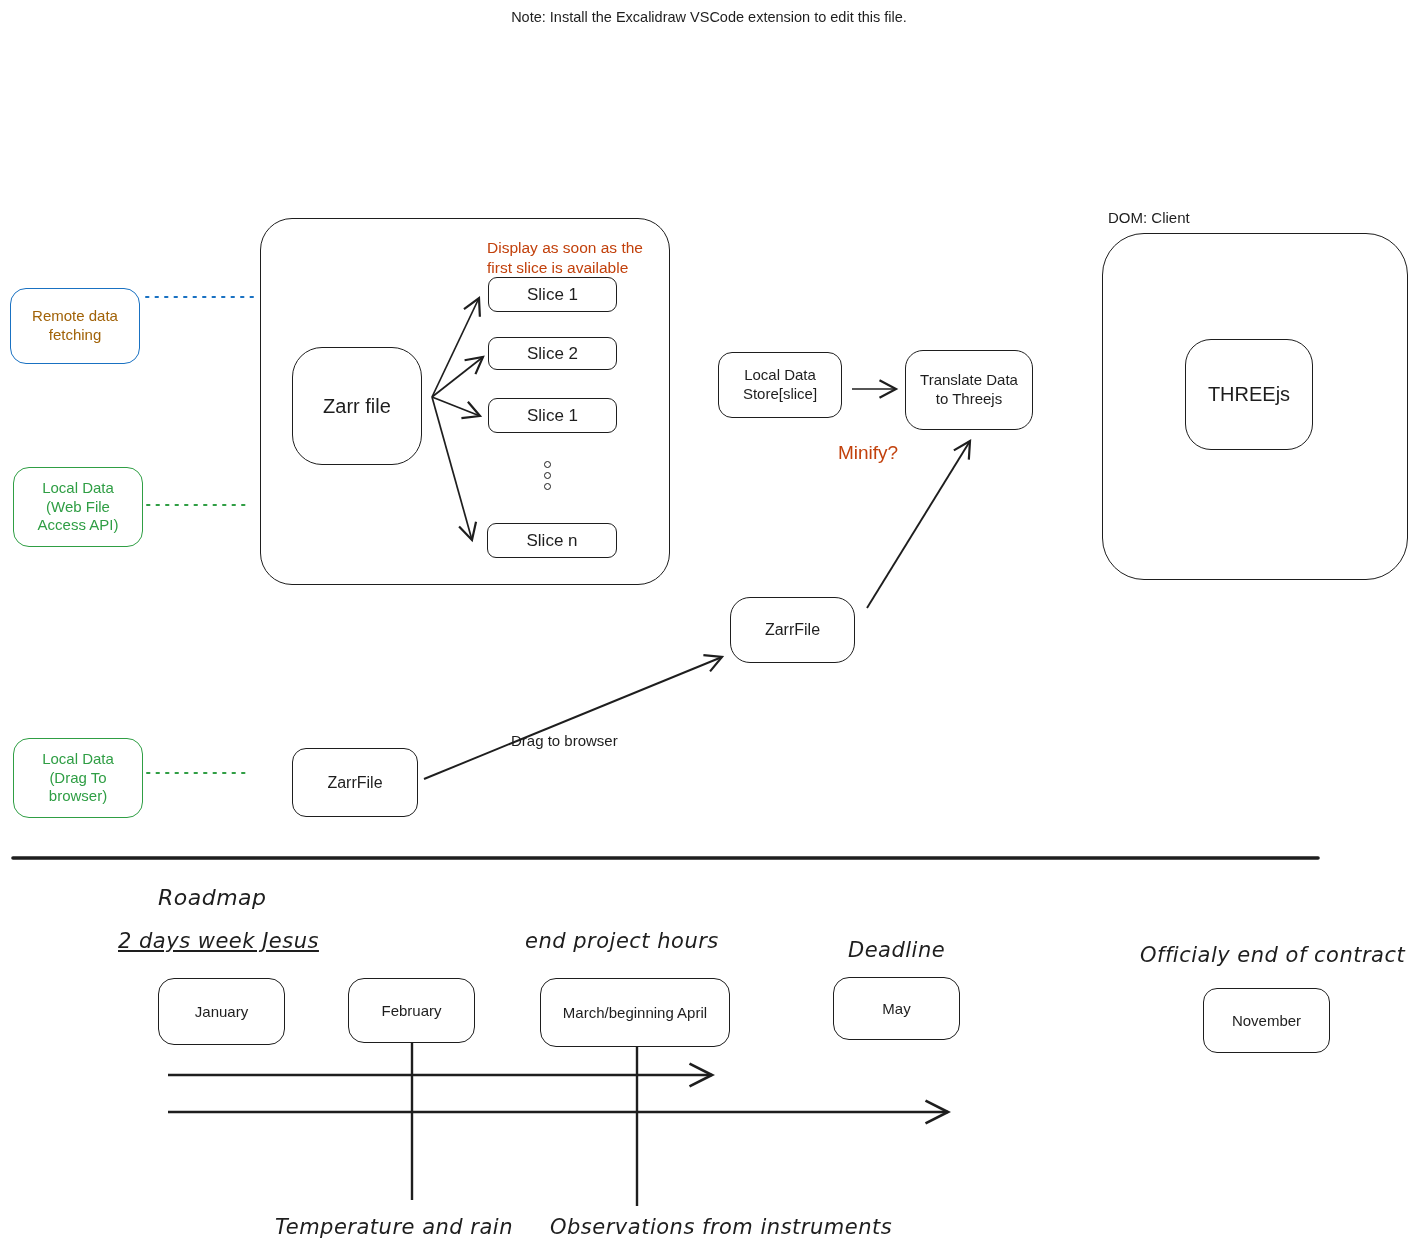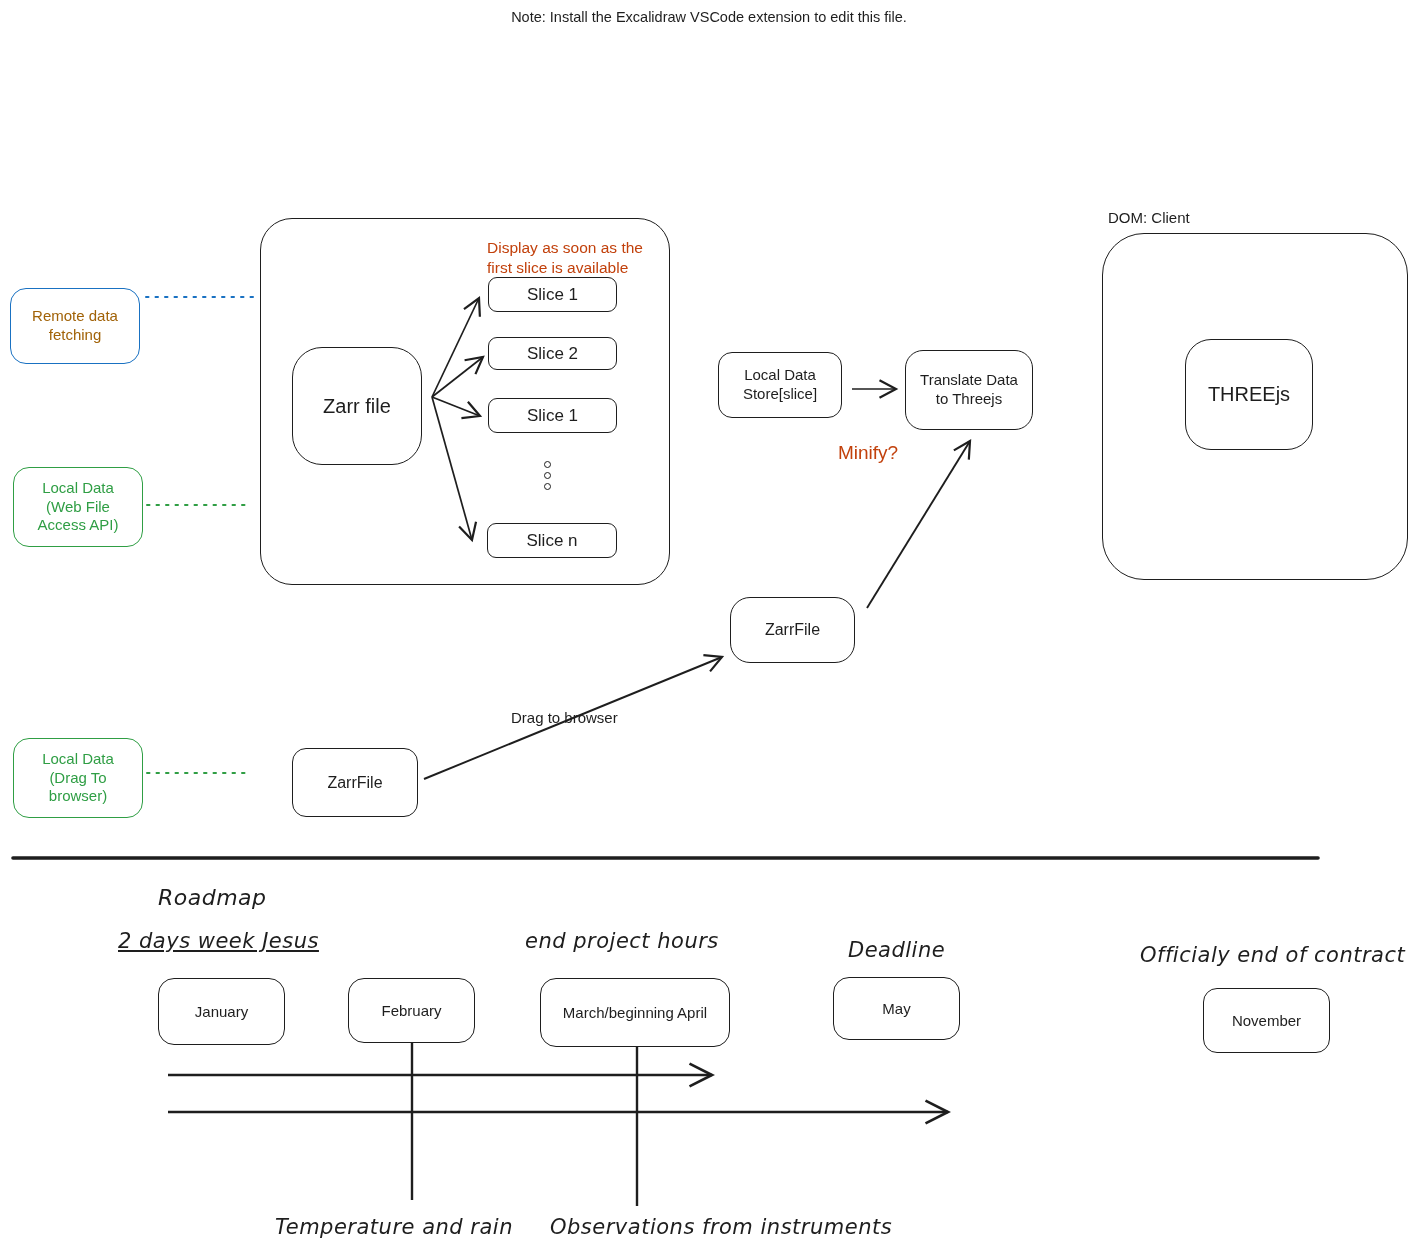--- a/index.html
+++ b/index.html
@@ -117,21 +117,21 @@
 to Threejs</span>
   </div>
   <div class="txt orange" style="left:838px;top:441px;font-size:19px;">Minify?</div>
 
   <div class="box" style="left:730px;top:597px;width:125px;height:66px;border-radius:20px;font-size:16px;">
     <span>ZarrFile</span>
   </div>
   <div class="box" style="left:292px;top:748px;width:126px;height:69px;border-radius:14px;font-size:16px;">
     <span>ZarrFile</span>
   </div>
-  <div class="txt" style="left:511px;top:708px;font-size:15px;">Drag to browser</div>
+  <div class="txt" style="left:511px;top:731px;font-size:15px;">Drag to browser</div>
 
   <div class="txt" style="left:1108px;top:208px;font-size:15px;">DOM: Client</div>
   <div class="box" style="left:1102px;top:233px;width:306px;height:347px;border-radius:42px;background:transparent;"></div>
   <div class="box" style="left:1185px;top:339px;width:128px;height:111px;border-radius:26px;font-size:20px;">
     <span>THREEjs</span>
   </div>
 
   <div class="txt hand" style="left:158px;top:884px;font-size:22px;text-align:right;">Roadmap</div>
   <div class="txt hand" style="left:118px;top:928px;font-size:21px;text-decoration:underline;">2 days week Jesus</div>
   <div class="txt hand" style="left:525px;top:928px;font-size:21px;">end project hours</div>

